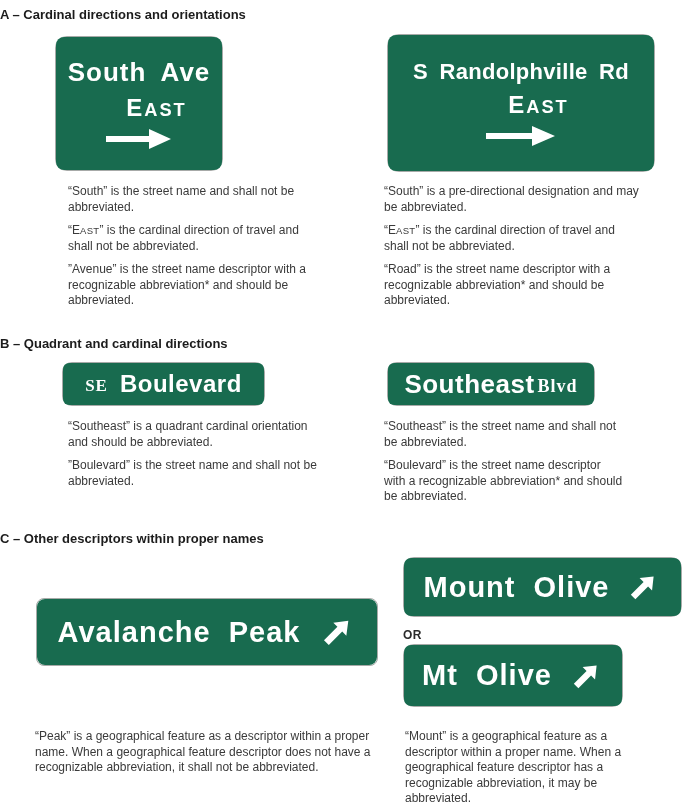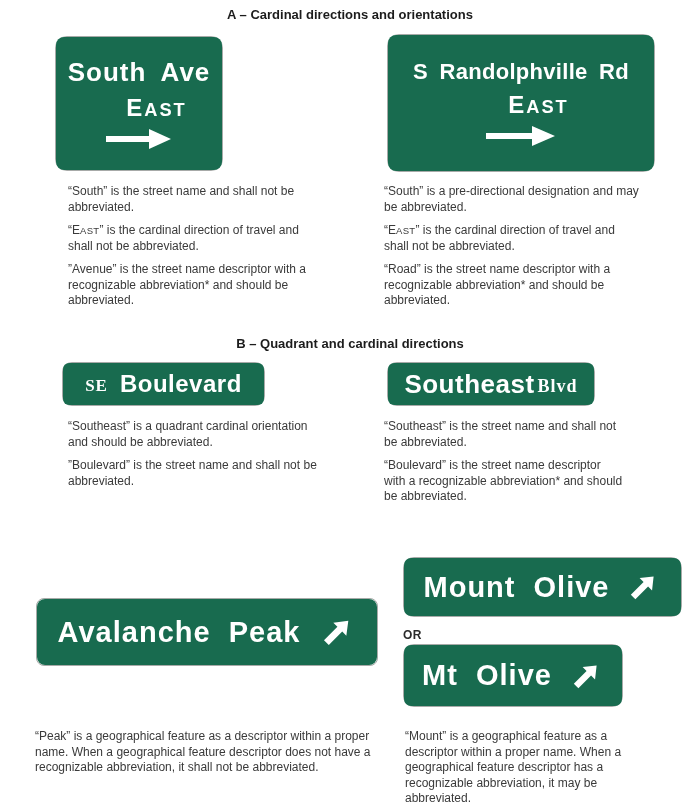--- a/index.html
+++ b/index.html
@@ -1,21 +1,21 @@
 <!DOCTYPE html>
 <html><head>
 <meta charset="utf-8">
 <style>
   html,body { margin:0; padding:0; background:#ffffff; }
   .page {
     position:relative; width:700px; height:812px; background:#ffffff;
     font-family:"Liberation Sans", sans-serif; overflow:hidden;
   }
   .sec-title {
-    position:absolute; left:0; width:700px; text-align:center;
+    position:absolute; left:0; width:700px; 
     font-size:13px; font-weight:bold; color:#1c1c1c;
   }
   
   .sign {
     position:absolute; box-sizing:border-box; background:#ffffff;
     border:1.5px solid #a7aaa8; border-radius:12px; padding:0;
   }
   .face {
     width:100%; height:100%; background:#186b4f; border-radius:8px;
     display:flex; align-items:center; justify-content:center;
@@ -96,20 +96,21 @@
   <div class="notes" style="left:68px; top:419px; width:252px">
     <p><span>“Southeast” is a quadrant cardinal orientation and should be abbreviated.</span><span class="sc"></span><span></span></p>
     <p><span>”Boulevard” is the street name and shall not be abbreviated.</span><span class="sc"></span><span></span></p>
   </div>
 
   <div class="notes" style="left:384px; top:419px; width:240px">
     <p><span>“Southeast” is the street name and shall not be abbreviated.</span><span class="sc"></span><span></span></p>
     <p><span>“Boulevard” is the street name descriptor with a recognizable abbreviation* and should be abbreviated.</span><span class="sc"></span><span></span></p>
   </div>
 
+  <div class="sec-title" style="top:531px">C – Other descriptors within proper names</div>
 
   <div class="sign" style="left:403px; top:557px; width:279px; height:60px; border-radius:11px">
     <div class="face row" style="gap:16px; border-radius:7px">
       <span class="c-text" style="font-size:29px">Mount Olive</span>
       <svg class="arrow-svg" width="36" height="36" viewBox="-18 -18 36 36">
         <g transform="rotate(-45)">
             <polygon points="-14,-3.2 4,-3.2 4,-8.8 15,0 4,8.8 4,3.2 -14,3.2" fill="#ffffff"></polygon>
           </g>
       </svg>
     </div>

